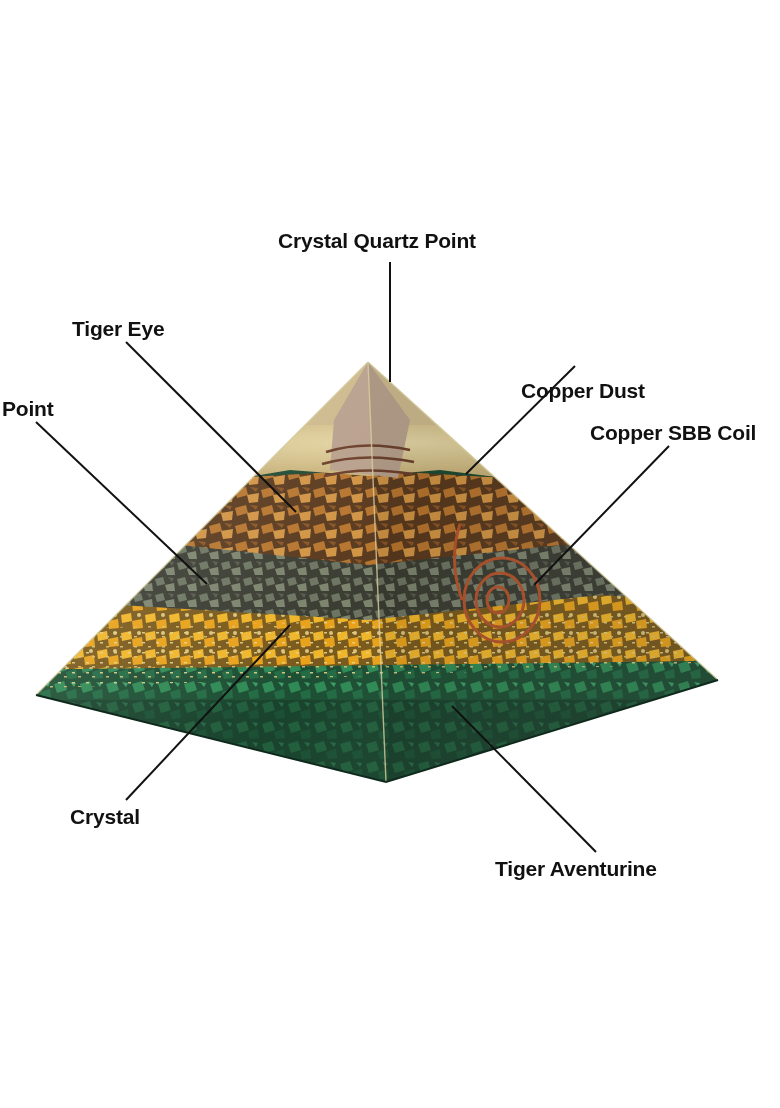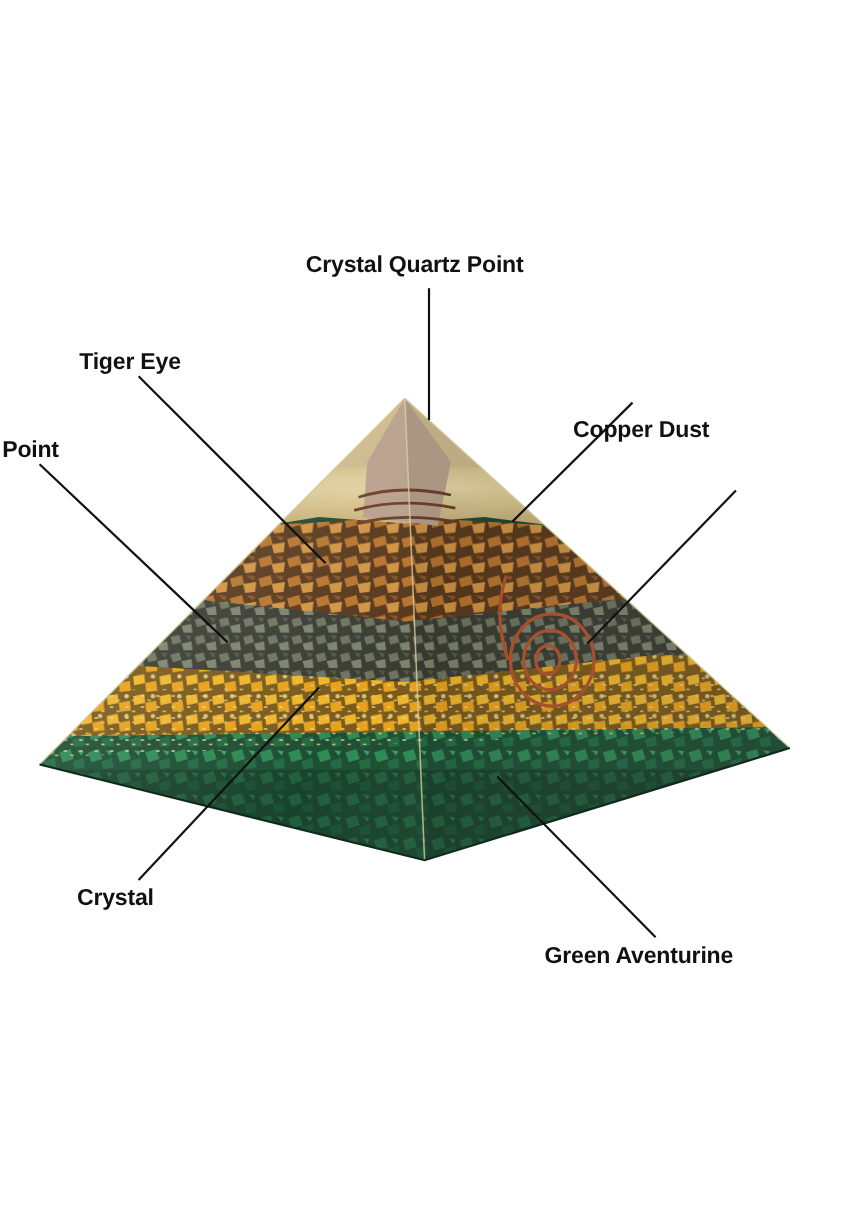--- a/index.html
+++ b/index.html
@@ -134,15 +134,16 @@
         <line x1="669" y1="446" x2="534" y2="585"></line>
         <line x1="126" y1="800" x2="290" y2="625"></line>
         <line x1="596" y1="852" x2="452" y2="706"></line>
       </g>
   </svg>
 
   <div class="label" style="left:278px; top:230px;">Crystal Quartz Point</div>
   <div class="label" style="left:72px; top:318px;">Tiger Eye</div>
   <div class="label" style="left:521px; top:342px;margin-top:38px;">Copper Dust</div>
   <div class="label" style="left:2px; top:398px;">Point</div>
+  <div class="label" style="left:590px; top:422px;">Copper SBB Coil</div>
   <div class="label" style="left:70px; top:806px;">Crystal</div>
-  <div class="label" style="left:495px; top:858px;">Green Aventurine</div>
+  <div class="label" style="left:495px; top:858px;">Tiger Aventurine</div>
 </div>
 
 </body></html>

